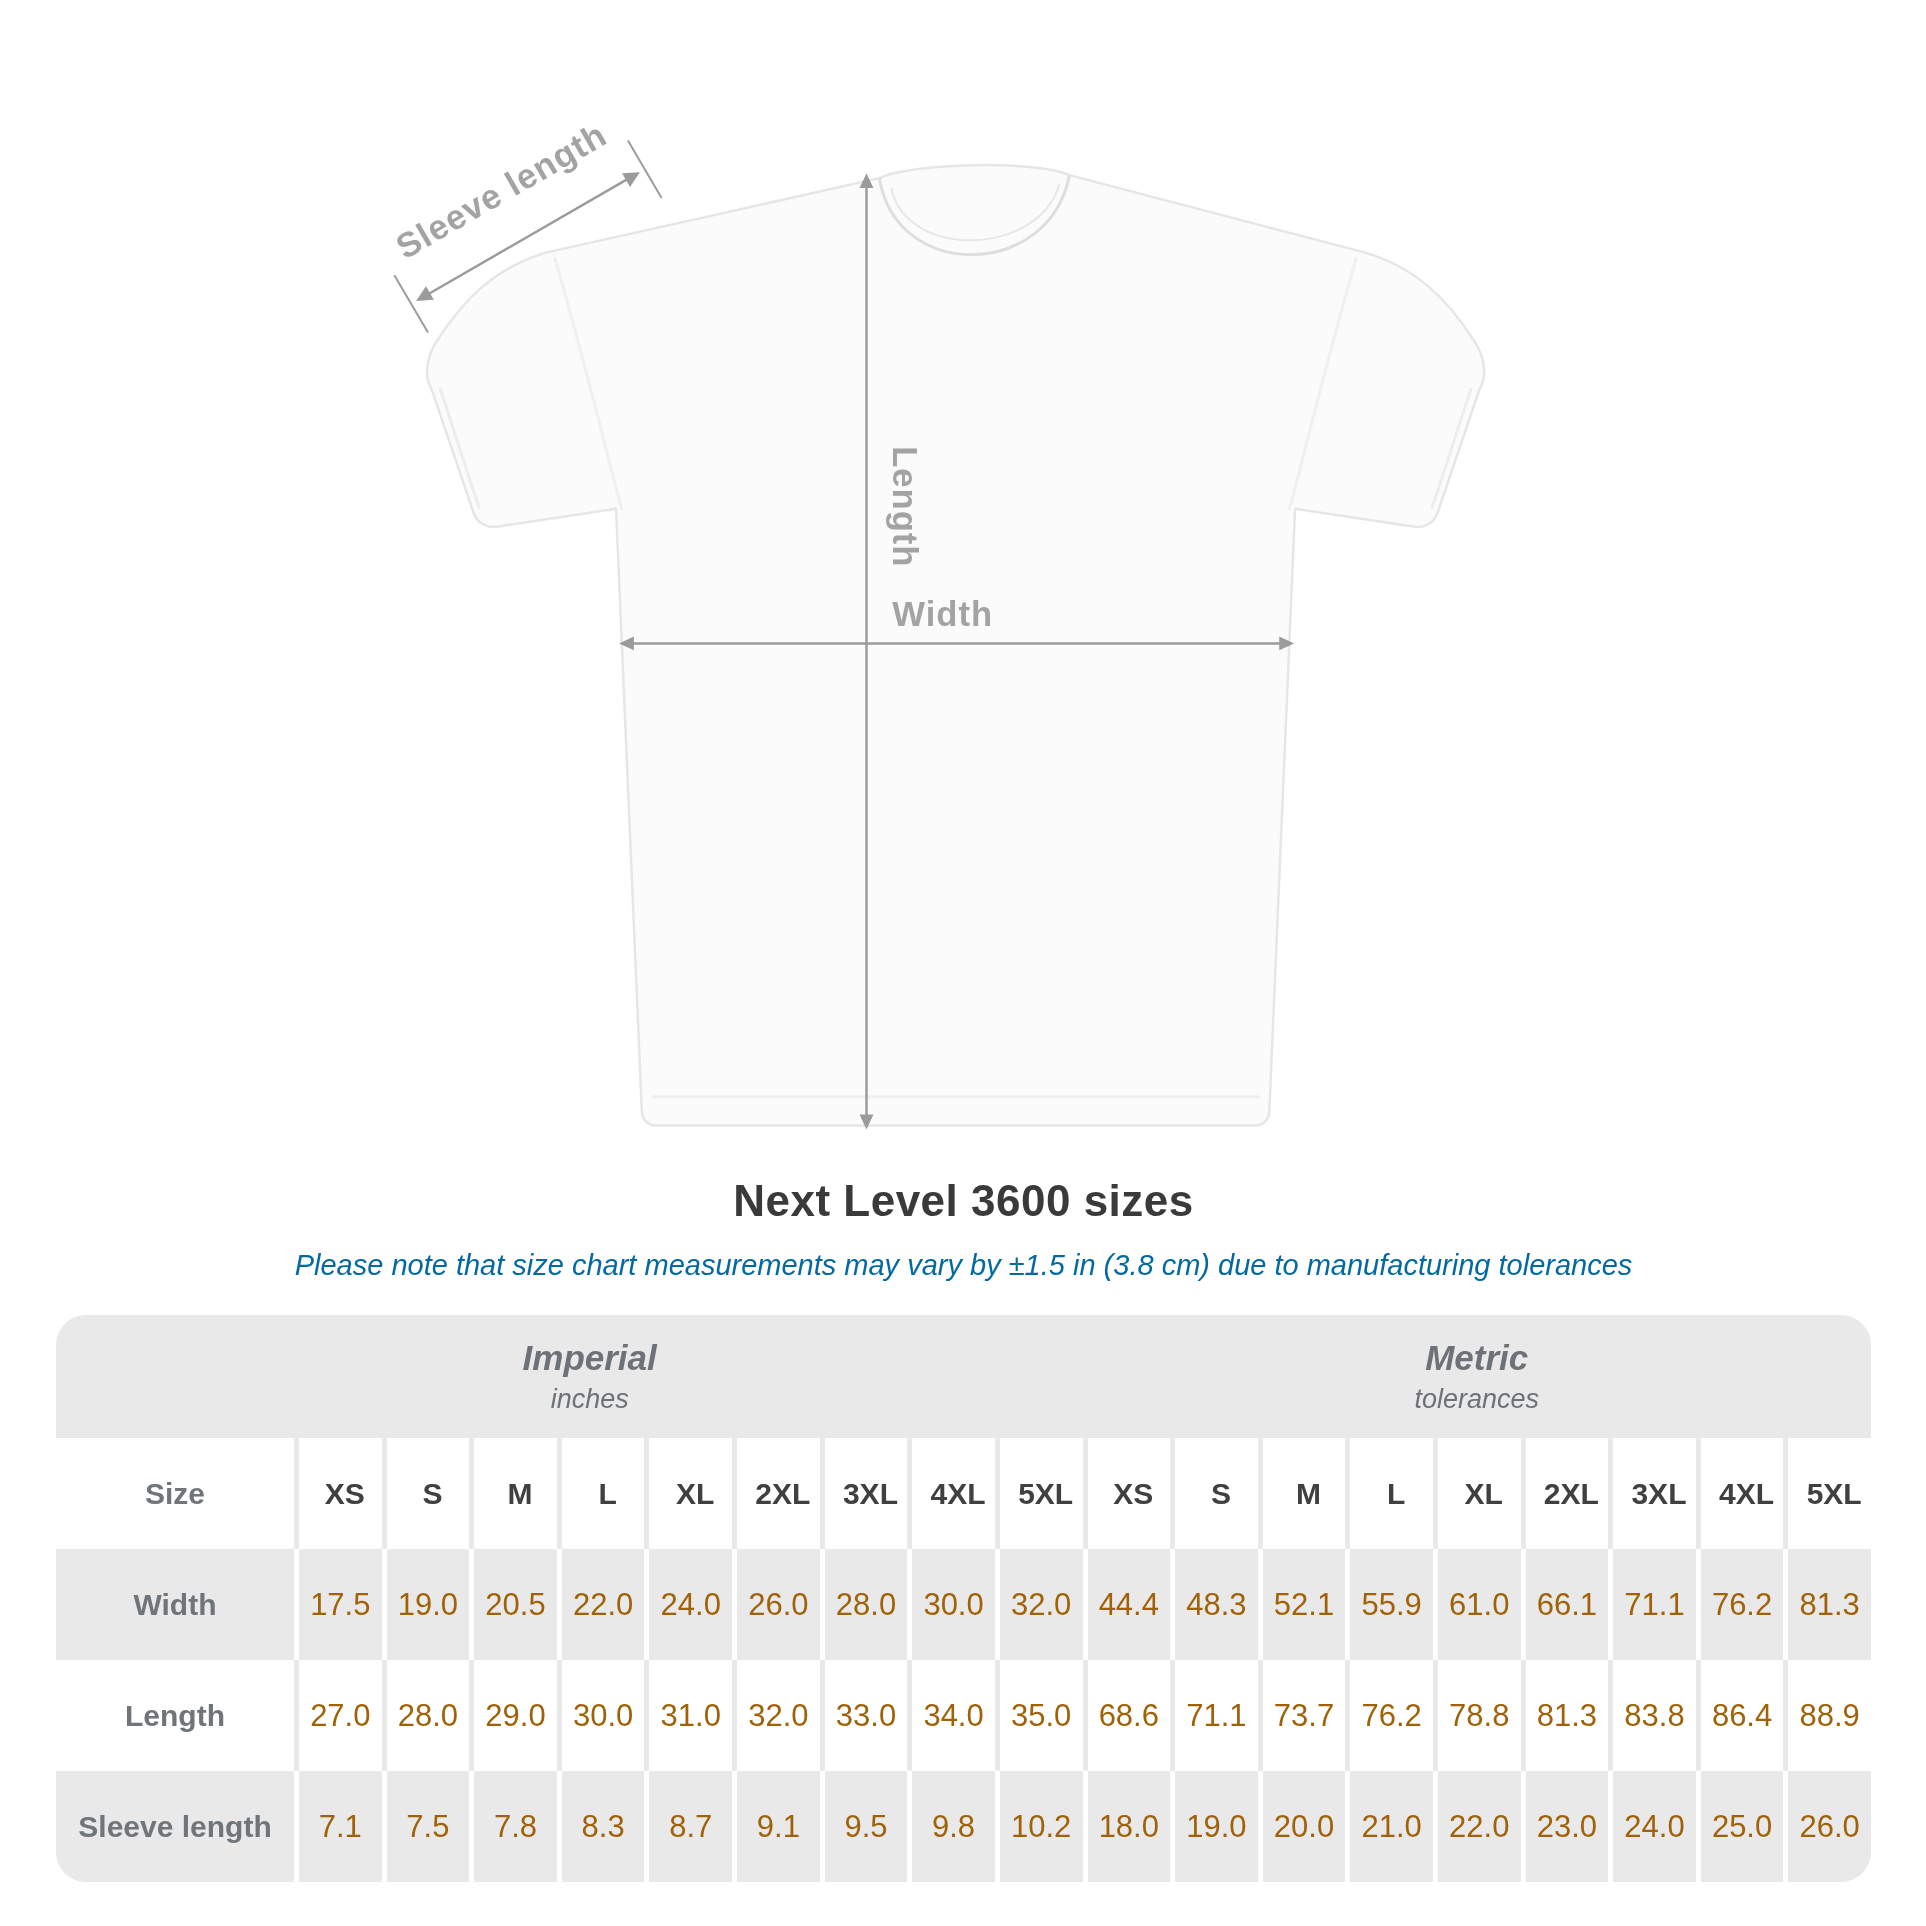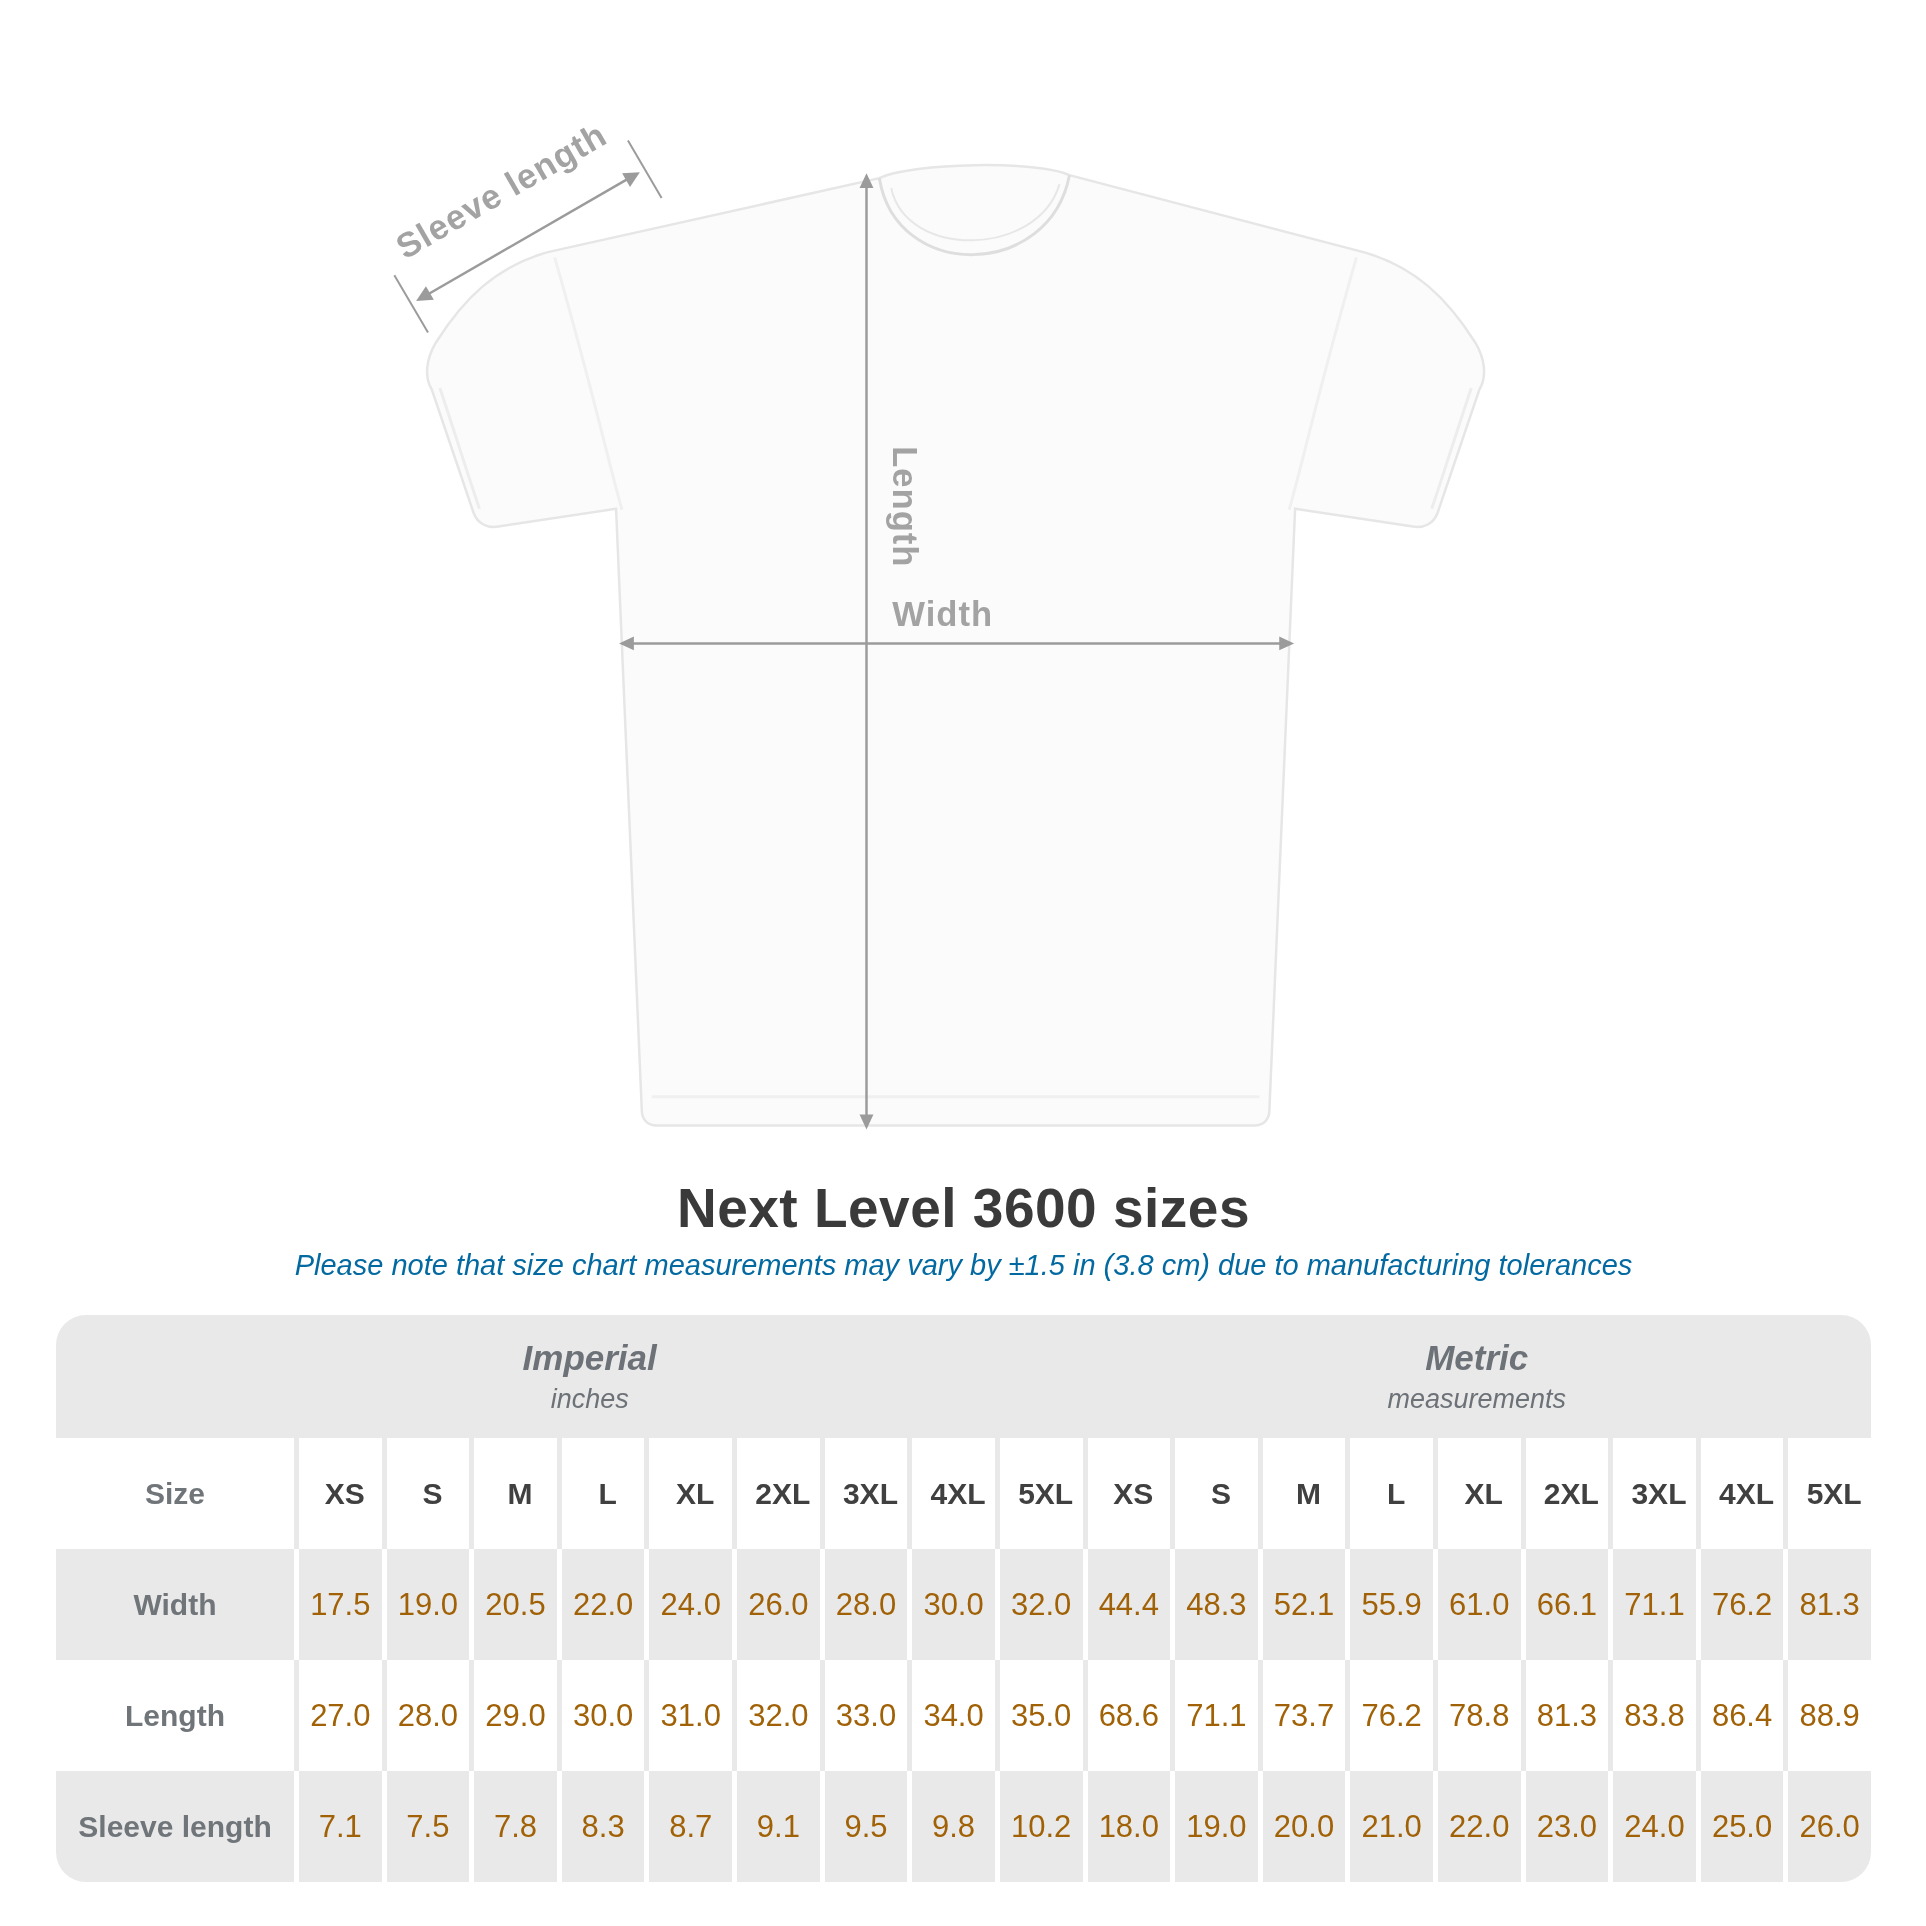--- a/index.html
+++ b/index.html
@@ -3,21 +3,21 @@
 <meta charset="utf-8">
 <style>
   html,body{margin:0;padding:0;background:#ffffff;}
   .canvas{
     position:relative;width:1927px;height:1927px;background:#ffffff;overflow:hidden;
     font-family:"Liberation Sans","DejaVu Sans",sans-serif;
   }
   .shirt-svg{position:absolute;top:0;left:0;}
   .page-title{
     position:absolute;top:1176px;left:0;width:100%;text-align:center;
-    font-size:55px;font-weight:bold;color:#3a3a3a;letter-spacing:0.5px;
+    font-size:44px;font-weight:bold;color:#3a3a3a;letter-spacing:0.5px;
   }
   .page-subtitle{
     position:absolute;top:1249px;left:0;width:100%;text-align:center;
     font-size:29px;font-style:italic;color:#0369a1;
   }
   .table-wrap{
     position:absolute;left:56px;top:1315px;width:1815px;
     border-radius:30px;overflow:hidden;background:#ffffff;
   }
   .group-row{display:flex;height:123px;background:#e9e9e9;}
@@ -93,21 +93,21 @@
   <div class="page-subtitle">Please note that size chart measurements may vary by ±1.5 in (3.8 cm) due to manufacturing tolerances</div>
 
   <div class="table-wrap">
     <div class="group-row">
       <div class="group imperial">
         <div class="g-title">Imperial</div>
         <div class="g-sub">inches</div>
       </div>
       <div class="group metric">
         <div class="g-title">Metric</div>
-        <div class="g-sub">measurements</div>
+        <div class="g-sub">tolerances</div>
       </div>
     </div>
     <div id="table-rows">
         <div class="trow r-white">
           <div class="cell label-cell">Size</div>
           <div class="cell col-head">XS</div>
           <div class="cell col-head">S</div>
           <div class="cell col-head">M</div>
           <div class="cell col-head">L</div>
           <div class="cell col-head">XL</div>

